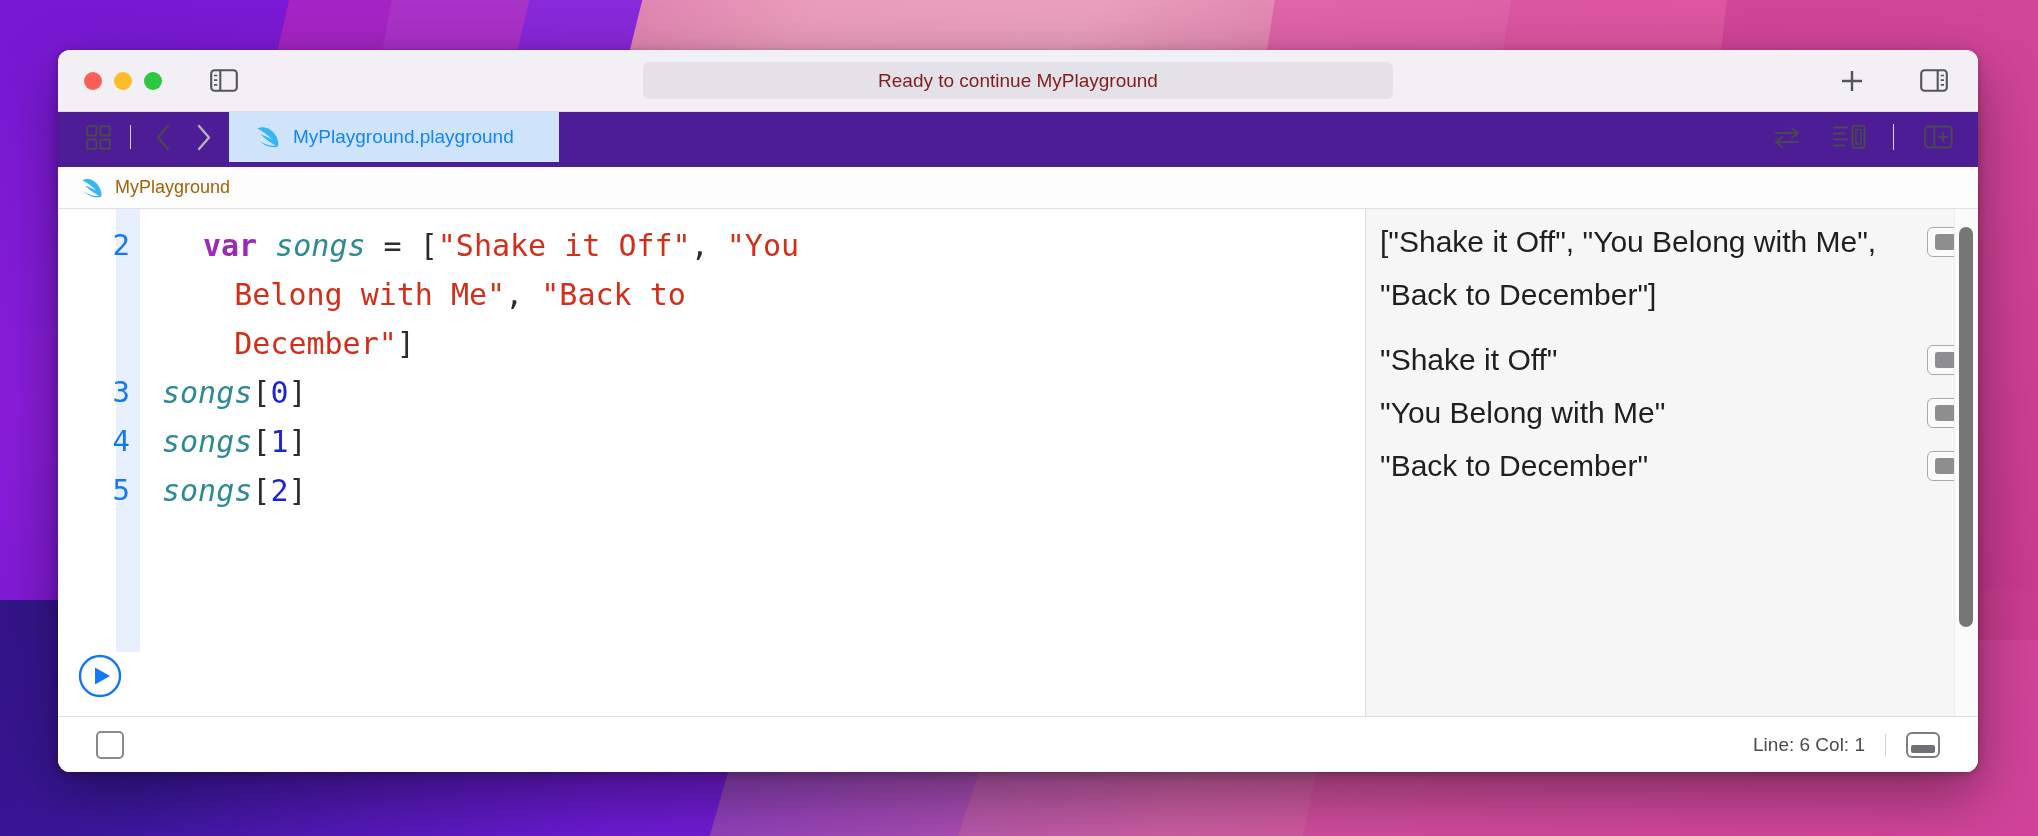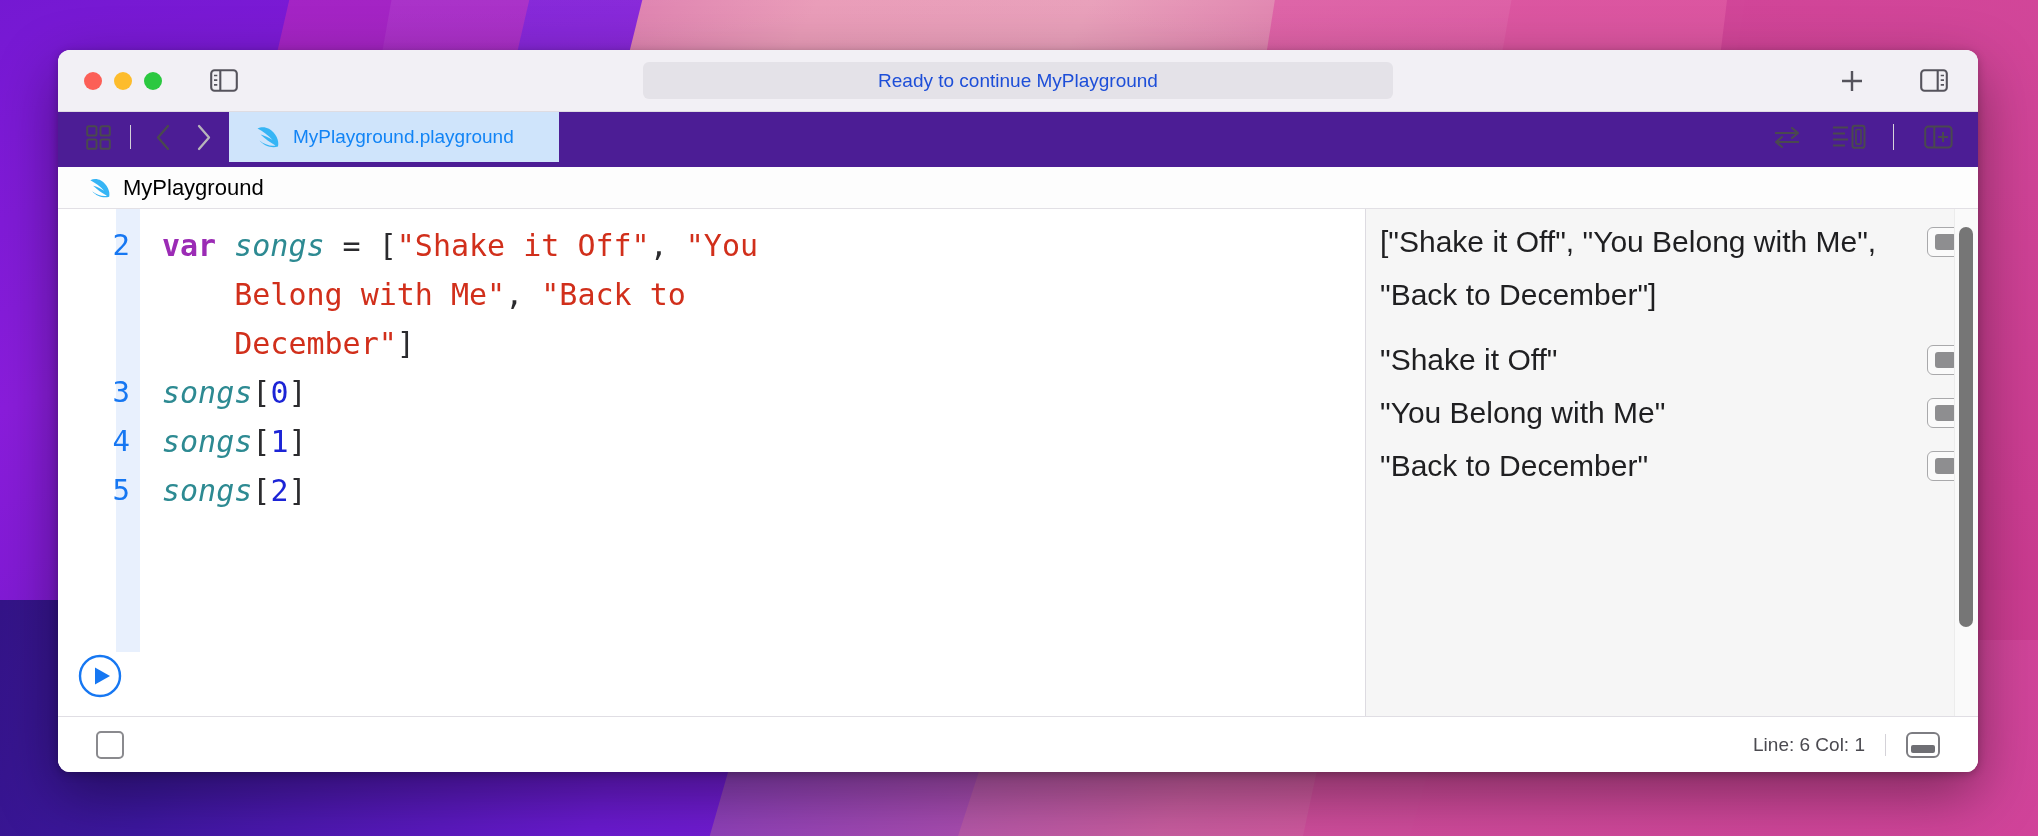--- a/index.html
+++ b/index.html
@@ -129,21 +129,21 @@
     left: 50%;
     transform: translateX(-50%);
     width: 750px;
     height: 37px;
     background: #e4e2e8;
     border-radius: 6px;
     display: flex;
     align-items: center;
     justify-content: center;
     font-size: 19px;
-    color: #1d4ed8;
+    color: #7f1d1d;
   }
   #titlebar-right {
     position: absolute;
     right: 24px;
     display: flex;
     align-items: center;
     gap: 42px;
   }
 
   
@@ -191,23 +191,23 @@
   .tabbar-sep { width: 1px; height: 26px; background: #d6d4da; }
 
   
   #breadcrumb {
     height: 42px;
     background: #fdfdfd;
     border-bottom: 1px solid #e2e0e5;
     display: flex;
     align-items: center;
     gap: 11px;
-    padding-left: 30px;
-    font-size: 22px;
-    color: #000000;
+    padding-left: 22px;
+    font-size: 18px;
+    color: #a16207;
     flex: none;
   }
 
   
   #editor-area {
     flex: 1;
     display: flex;
     min-height: 0;
     background: #ffffff;
     position: relative;
@@ -258,21 +258,21 @@
   #code-text {
     flex: 1;
     padding: 12px 0 0 22px;
     font-family: "DejaVu Sans Mono", monospace;
     font-size: 30px;
     line-height: 49px;
     white-space: pre;
     color: #1d1d1f;
     min-width: 0;
   }
-  .kw  { color: #9b2bb5; font-weight: 700; }
+  .kw  { color: #9b2bb5; font-weight: 700; margin-left: 41px; }
   .id  { color: #2d8a92; font-style: italic; }
   .str { color: #d12f1b; }
   .num { color: #1c24d6; }
   .pn  { color: #2b2b2e; }
   .op  { color: #2b2b2e; }
 
   
   #results-pane {
     width: 612px;
     flex: none;

